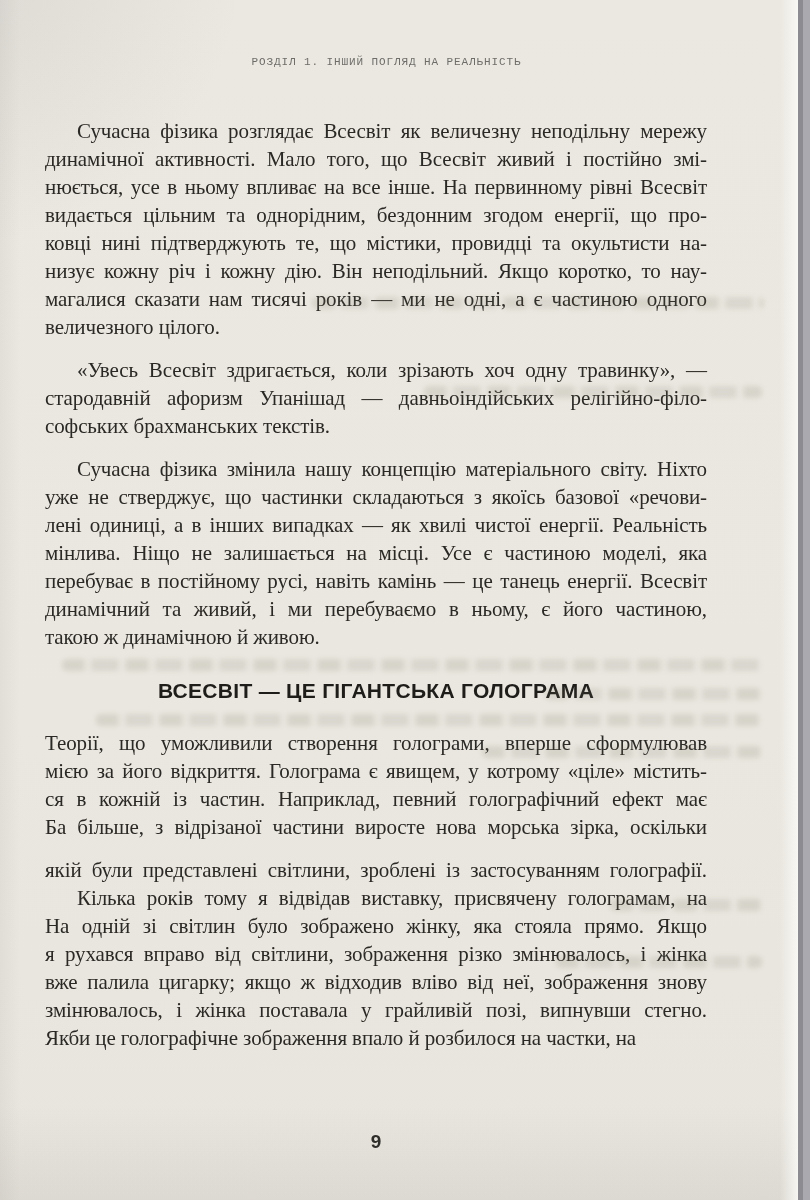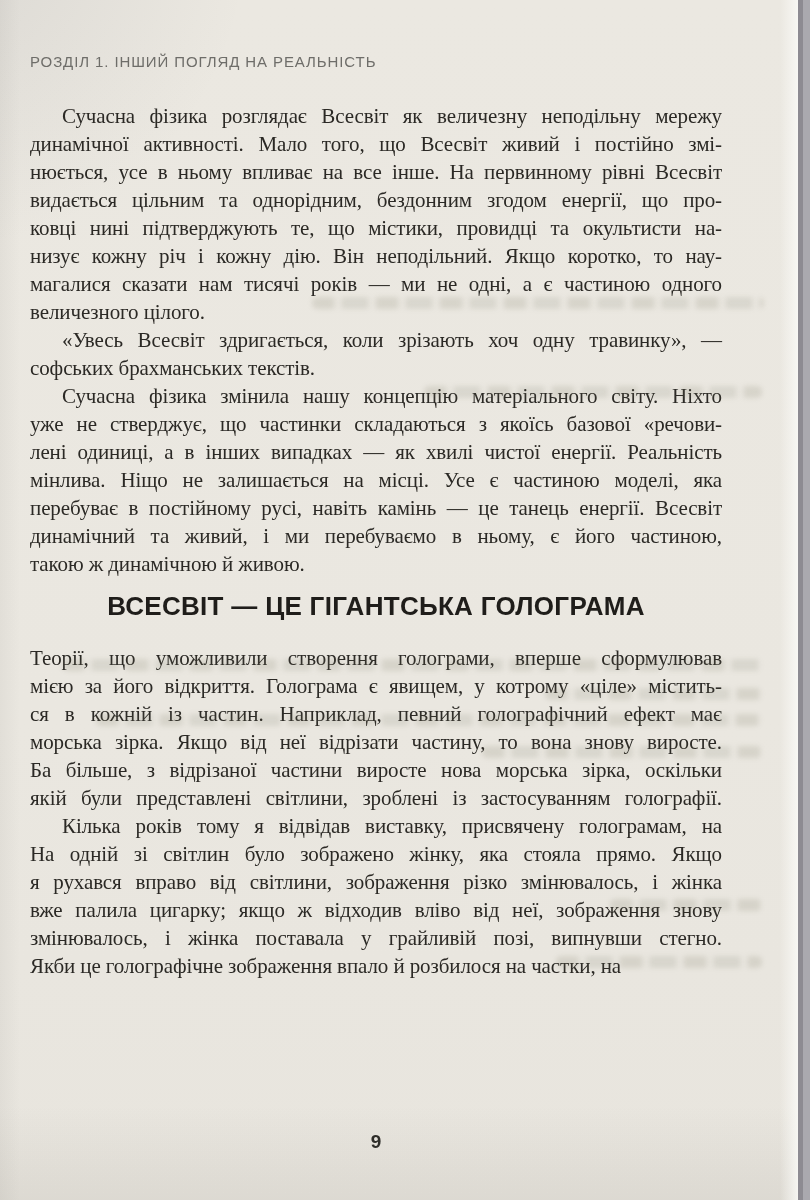--- a/index.html
+++ b/index.html
@@ -25,36 +25,36 @@
     background:linear-gradient(90deg,rgba(110,108,104,0.07),rgba(110,108,104,0));
   }
   
   .edge-light{position:absolute;top:0;right:12px;width:18px;height:1200px;
     background:linear-gradient(90deg,rgba(252,252,250,0) 0%,rgba(250,250,247,0.85) 100%);}
   .edge-dark{position:absolute;top:0;right:7px;width:5px;height:1200px;background:#8d8b92;}
   .edge-strip{position:absolute;top:0;right:0;width:7px;height:1200px;background:#aaa9af;}
 
   .running-header{
     position:absolute;left:30px;top:52px;width:713px;
-    font-family:Liberation Sans, sans-serif;
-    font-size:15px;line-height:20px;letter-spacing:0.9px;
-    color:#6e6d69;text-align:left;white-space:nowrap;
+    font-family:Liberation Mono, monospace;
+    font-size:11px;line-height:20px;letter-spacing:0.9px;
+    color:#6e6d69;text-align:center;white-space:nowrap;
   }
   .column{position:absolute;left:30px;top:102px;width:692px;}
-  .para{margin:0;}
+  .para{margin:15px;}
   .line{
     font-size:21px;line-height:28px;letter-spacing:-0.1px;
     color:#2b2925;text-align:justify;text-align-last:justify;white-space:normal;
   }
   .line.indent{text-indent:32px;}
   .line.last{text-align-last:left;}
   .heading{
     font-family:"Liberation Sans","DejaVu Sans",sans-serif;
-    font-weight:bold;font-size:26px;line-height:24px;letter-spacing:0.3px;
-    color:#1f1d1a;text-align:center;margin:16px 0 26px 0;
+    font-weight:bold;font-size:21px;line-height:24px;letter-spacing:0.3px;
+    color:#1f1d1a;text-align:center;margin:28px 0 26px 0;
   }
   .pagenum{
     position:absolute;left:30px;top:1128px;width:692px;height:28px;
     font-family:"Liberation Sans","DejaVu Sans",sans-serif;
     font-weight:700;font-size:19px;line-height:28px;color:#2e2d29;text-align:center;
   }
   
   .bleed{
     position:absolute;height:12px;border-radius:5px;filter:blur(2.5px);opacity:0.55;
     background:repeating-linear-gradient(90deg,
@@ -80,37 +80,37 @@
         <div class="line">динамічної активності. Мало того, що Всесвіт живий і постійно змі-</div>
         <div class="line">нюється, усе в ньому впливає на все інше. На первинному рівні Всесвіт</div>
         <div class="line">видається цільним та однорідним, бездонним згодом енергії, що про-</div>
         <div class="line">ковці нині підтверджують те, що містики, провидці та окультисти на-</div>
         <div class="line">низує кожну річ і кожну дію. Він неподільний. Якщо коротко, то нау-</div>
         <div class="line">магалися сказати нам тисячі років — ми не одні, а є частиною одного</div>
         <div class="line last">величезного цілого.</div>
       </div>
       <div class="para">
         <div class="line indent">«Увесь Всесвіт здригається, коли зрізають хоч одну травинку», —</div>
+        <div class="line">стародавній афоризм Упанішад — давньоіндійських релігійно-філо-</div>
         <div class="line last">софських брахманських текстів.</div>
       </div>
       <div class="para">
         <div class="line indent">Сучасна фізика змінила нашу концепцію матеріального світу. Ніхто</div>
         <div class="line">уже не стверджує, що частинки складаються з якоїсь базової «речови-</div>
         <div class="line">лені одиниці, а в інших випадках — як хвилі чистої енергії. Реальність</div>
         <div class="line">мінлива. Ніщо не залишається на місці. Усе є частиною моделі, яка</div>
         <div class="line">перебуває в постійному русі, навіть камінь — це танець енергії. Всесвіт</div>
         <div class="line">динамічний та живий, і ми перебуваємо в ньому, є його частиною,</div>
         <div class="line last">такою ж динамічною й живою.</div>
       </div>
       <h2 class="heading">ВСЕСВІТ — ЦЕ ГІГАНТСЬКА ГОЛОГРАМА</h2>
       <div class="para">
         <div class="line">Теорії, що уможливили створення голограми, вперше сформулював</div>
         <div class="line">мією за його відкриття. Голограма є явищем, у котрому «ціле» містить-</div>
         <div class="line">ся в кожній із частин. Наприклад, певний голографічний ефект має</div>
-        <div class="line">морська зірка. Якщо від неї відрізати частину, то вона знову виросте.</div>
         <div class="line">Ба більше, з відрізаної частини виросте нова морська зірка, оскільки</div>
       </div>
       <div class="para">
         <div class="line">якій були представлені світлини, зроблені із застосуванням голографії.</div>
         <div class="line indent">Кілька років тому я відвідав виставку, присвячену голограмам, на</div>
         <div class="line">На одній зі світлин було зображено жінку, яка стояла прямо. Якщо</div>
         <div class="line">я рухався вправо від світлини, зображення різко змінювалось, і жінка</div>
         <div class="line">вже палила цигарку; якщо ж відходив вліво від неї, зображення знову</div>
         <div class="line">змінювалось, і жінка поставала у грайливій позі, випнувши стегно.</div>
         <div class="line last">Якби це голографічне зображення впало й розбилося на частки, на</div>

